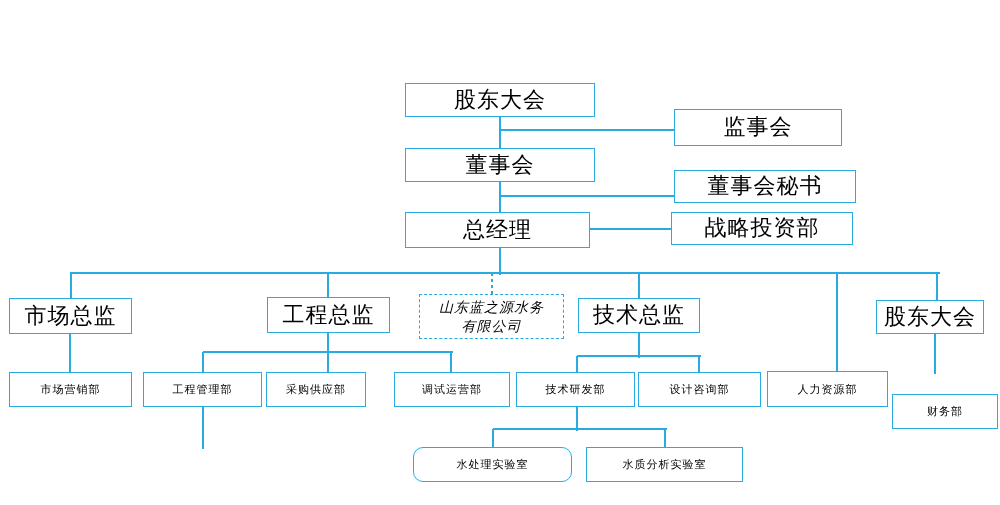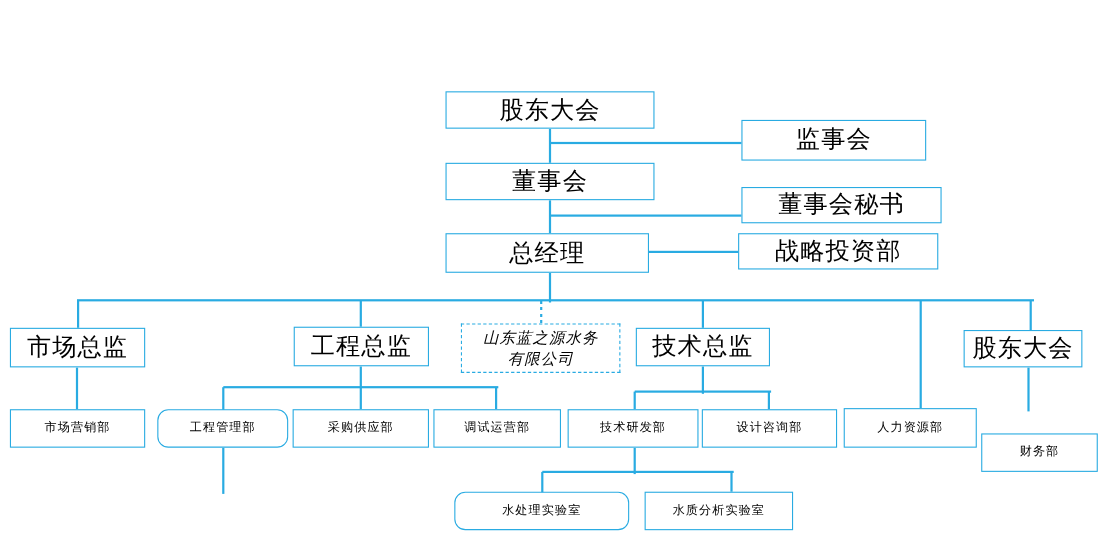--- a/index.html
+++ b/index.html
@@ -108,40 +108,40 @@
     </div>
     <div class="node lg" style="left: 578px; top: 298px; width: 122px; height: 35px;">
       <span>技术总监</span>
     </div>
     <div class="node lg" style="left: 876px; top: 300px; width: 108px; height: 34px;">
       <span>股东大会</span>
     </div>
     <div class="node md" style="left: 9px; top: 372px; width: 123px; height: 35px;">
       <span>市场营销部</span>
     </div>
-    <div class="node md" style="left: 143px; top: 372px; width: 119px; height: 35px; border-radius: 10px;">
+    <div class="node md" style="left: 143px; top: 372px; width: 119px; height: 35px;">
       <span>工程管理部</span>
     </div>
-    <div class="node md" style="left: 266px; top: 372px; width: 124px; height: 35px;">
+    <div class="node md" style="left: 266px; top: 372px; width: 100px; height: 35px;">
       <span>采购供应部</span>
     </div>
     <div class="node md" style="left: 394px; top: 372px; width: 116px; height: 35px;">
       <span>调试运营部</span>
     </div>
     <div class="node md" style="left: 516px; top: 372px; width: 119px; height: 35px;">
       <span>技术研发部</span>
     </div>
     <div class="node md" style="left: 638px; top: 372px; width: 123px; height: 35px;">
       <span>设计咨询部</span>
     </div>
     <div class="node md" style="left: 767px; top: 371px; width: 121px; height: 36px;">
       <span>人力资源部</span>
     </div>
     <div class="node md" style="left: 892px; top: 372px; width: 106px; height: 35px; margin-top: 22px;">
       <span>财务部</span>
     </div>
     <div class="node md" style="left: 413px; top: 447px; width: 159px; height: 35px; border-radius: 10px;">
       <span>水处理实验室</span>
     </div>
-    <div class="node md" style="left: 586px; top: 447px; width: 135px; height: 35px;">
+    <div class="node md" style="left: 586px; top: 447px; width: 157px; height: 35px;">
       <span>水质分析实验室</span>
     </div>
   </div>
 
 </body></html>

